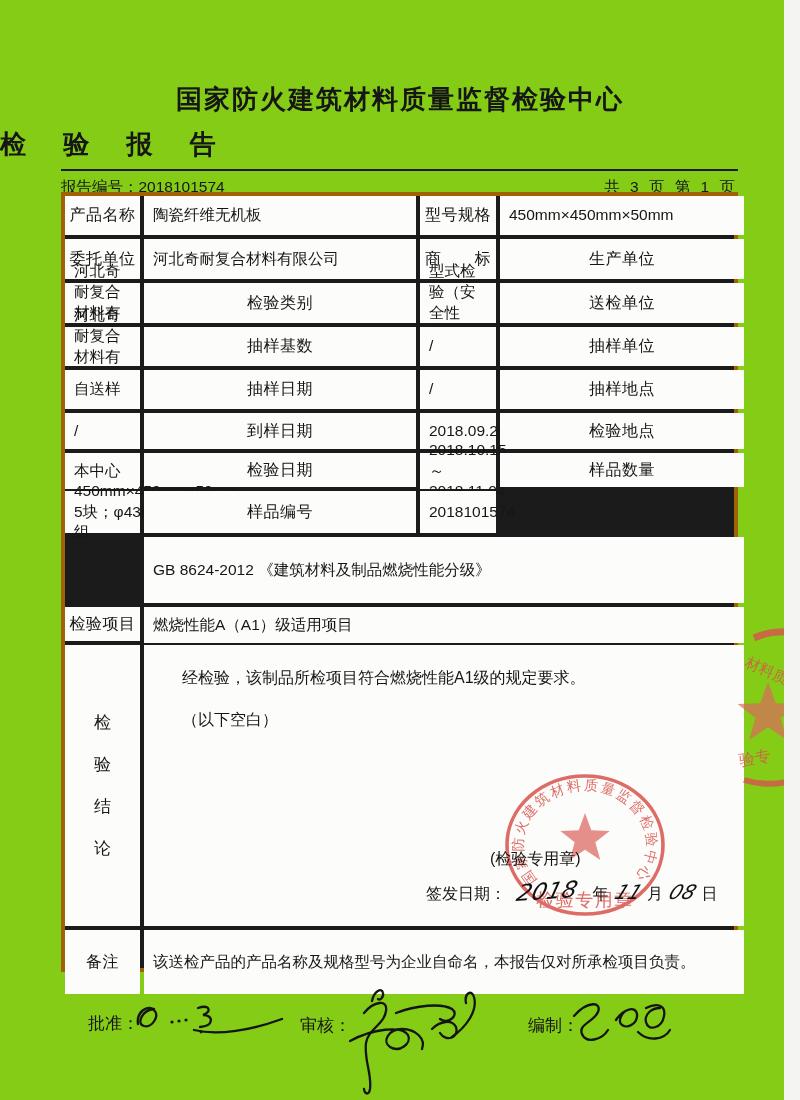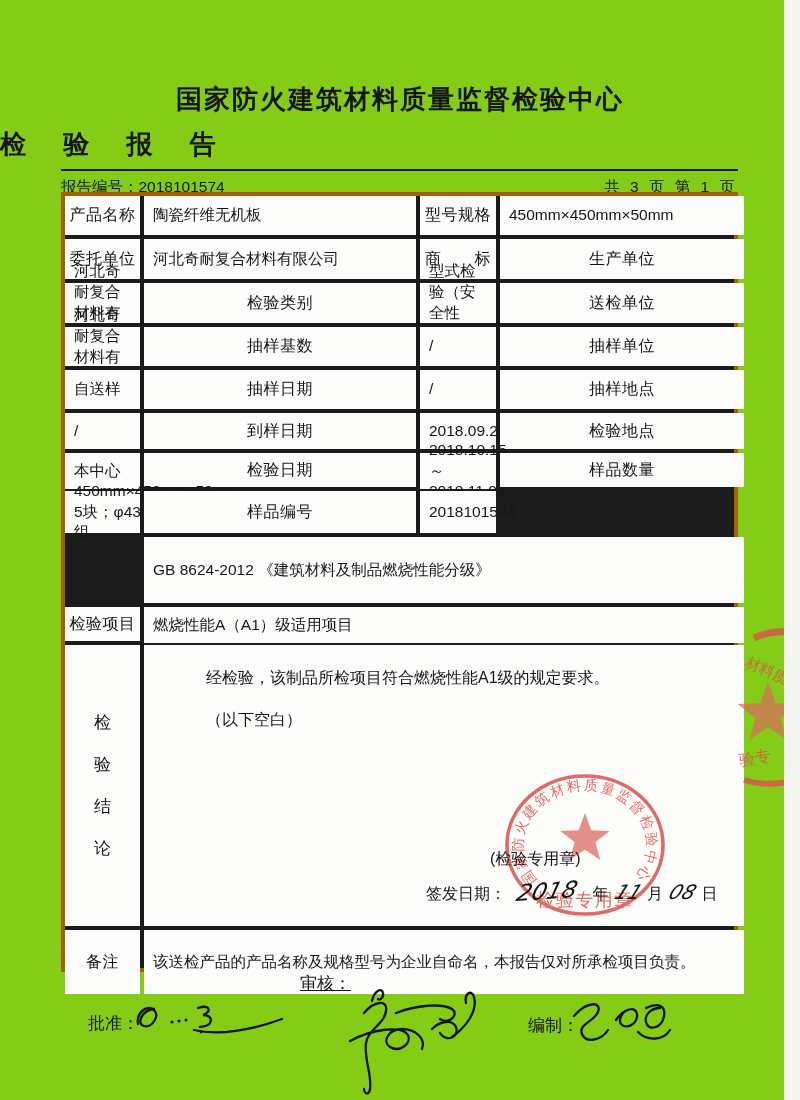--- a/index.html
+++ b/index.html
@@ -19,21 +19,21 @@
       box-sizing:border-box;border:4px solid #a16207;background:#1b1b1b;
       display:grid;gap:4px;
       grid-template-columns:75px 272px 76px 244px;
       grid-template-rows:39px 40px 40px 39px 39px 36px 34px 42px 66px 34px 281px 64px;}
   .cell{background:#fcfcfb;overflow:visible;}
   .lab{display:flex;align-items:center;justify-content:center;font-size:16px;letter-spacing:.5px;}
   .val{display:flex;align-items:center;padding:18px 9px;font-size:15.5px;line-height:1.35;}
   .span3{grid-column:2/5;}
   .concl-label{display:flex;flex-direction:column;align-items:center;justify-content:center;
                gap:19px;font-size:17px;}
-  .concl-cell{position:relative;font-size:16px;padding-left:24px;}
+  .concl-cell{position:relative;font-size:16px;}
   .concl-line{margin:0 0 21px 38px;}
   .concl-line:first-child{margin-top:23px;}
   .stamp-note{position:absolute;left:346px;top:204px;font-size:16px;z-index:3;}
   .issue-line{position:absolute;left:282px;top:233px;z-index:3;font-size:16px;white-space:nowrap;}
   .hw{display:inline-block;font-family:"DejaVu Sans",sans-serif;font-style:italic;color:#111;}
   .hw-year{font-size:23px;transform:skewX(-18deg) rotate(-4deg);margin:0 16px 0 12px;}
   .hw-num{font-size:20px;transform:skewX(-22deg);margin:0 6px;}
   .unit{letter-spacing:1px;}
   .stamp-svg{position:absolute;left:356px;top:120px;z-index:2;opacity:.85;}
   .edge-stamp{position:absolute;left:728px;top:616px;z-index:2;opacity:.8;}
@@ -148,21 +148,21 @@
   <svg class="sig" style="left:128px;top:996px;" width="160" height="45" viewBox="0 0 160 45">
     <path d="M10 28 C8 16 20 8 26 14 C32 20 24 32 16 30 C8 28 14 14 26 13"></path>
     <circle cx="44" cy="26" r="1.6"></circle>
       <circle cx="51" cy="25" r="1.6"></circle>
       <circle cx="58" cy="24" r="1.6"></circle>
     <path d="M70 12 C82 8 84 16 75 19 C86 19 86 30 72 31"></path>
     <circle cx="73" cy="36" r="1.4"></circle>
     <path d="M66 34 C90 40 124 34 154 23"></path>
   </svg>
 
-  <div class="footer-label" style="left:300px;top:972px;text-decoration:underline;">审核：</div>
+  <div class="footer-label" style="left:300px;top:1014px;">审核：</div>
   <svg class="sig" style="left:338px;top:985px;" width="150" height="112" viewBox="0 0 150 112">
     <path d="M34 16 C36 6 44 2 45 8 C46 12 42 16 40 14"></path>
     <path d="M26 28 C36 16 50 14 48 26 C46 40 30 44 28 58 C26 76 34 88 32 104 C31 110 27 110 26 104"></path>
     <path d="M12 56 C34 44 64 40 70 50 C74 58 62 68 52 62 C44 57 50 44 64 44 C78 44 88 54 84 64"></path>
     <path d="M58 28 C78 20 104 18 114 24 C122 30 110 40 102 34"></path>
     <path d="M94 44 C102 36 114 34 118 42 C122 52 108 58 102 48"></path>
     <path d="M114 52 C128 42 140 26 136 12 C134 4 126 8 128 18"></path>
   </svg>
 
   <div class="footer-label" style="left:528px;top:1014px;">编制：</div>

